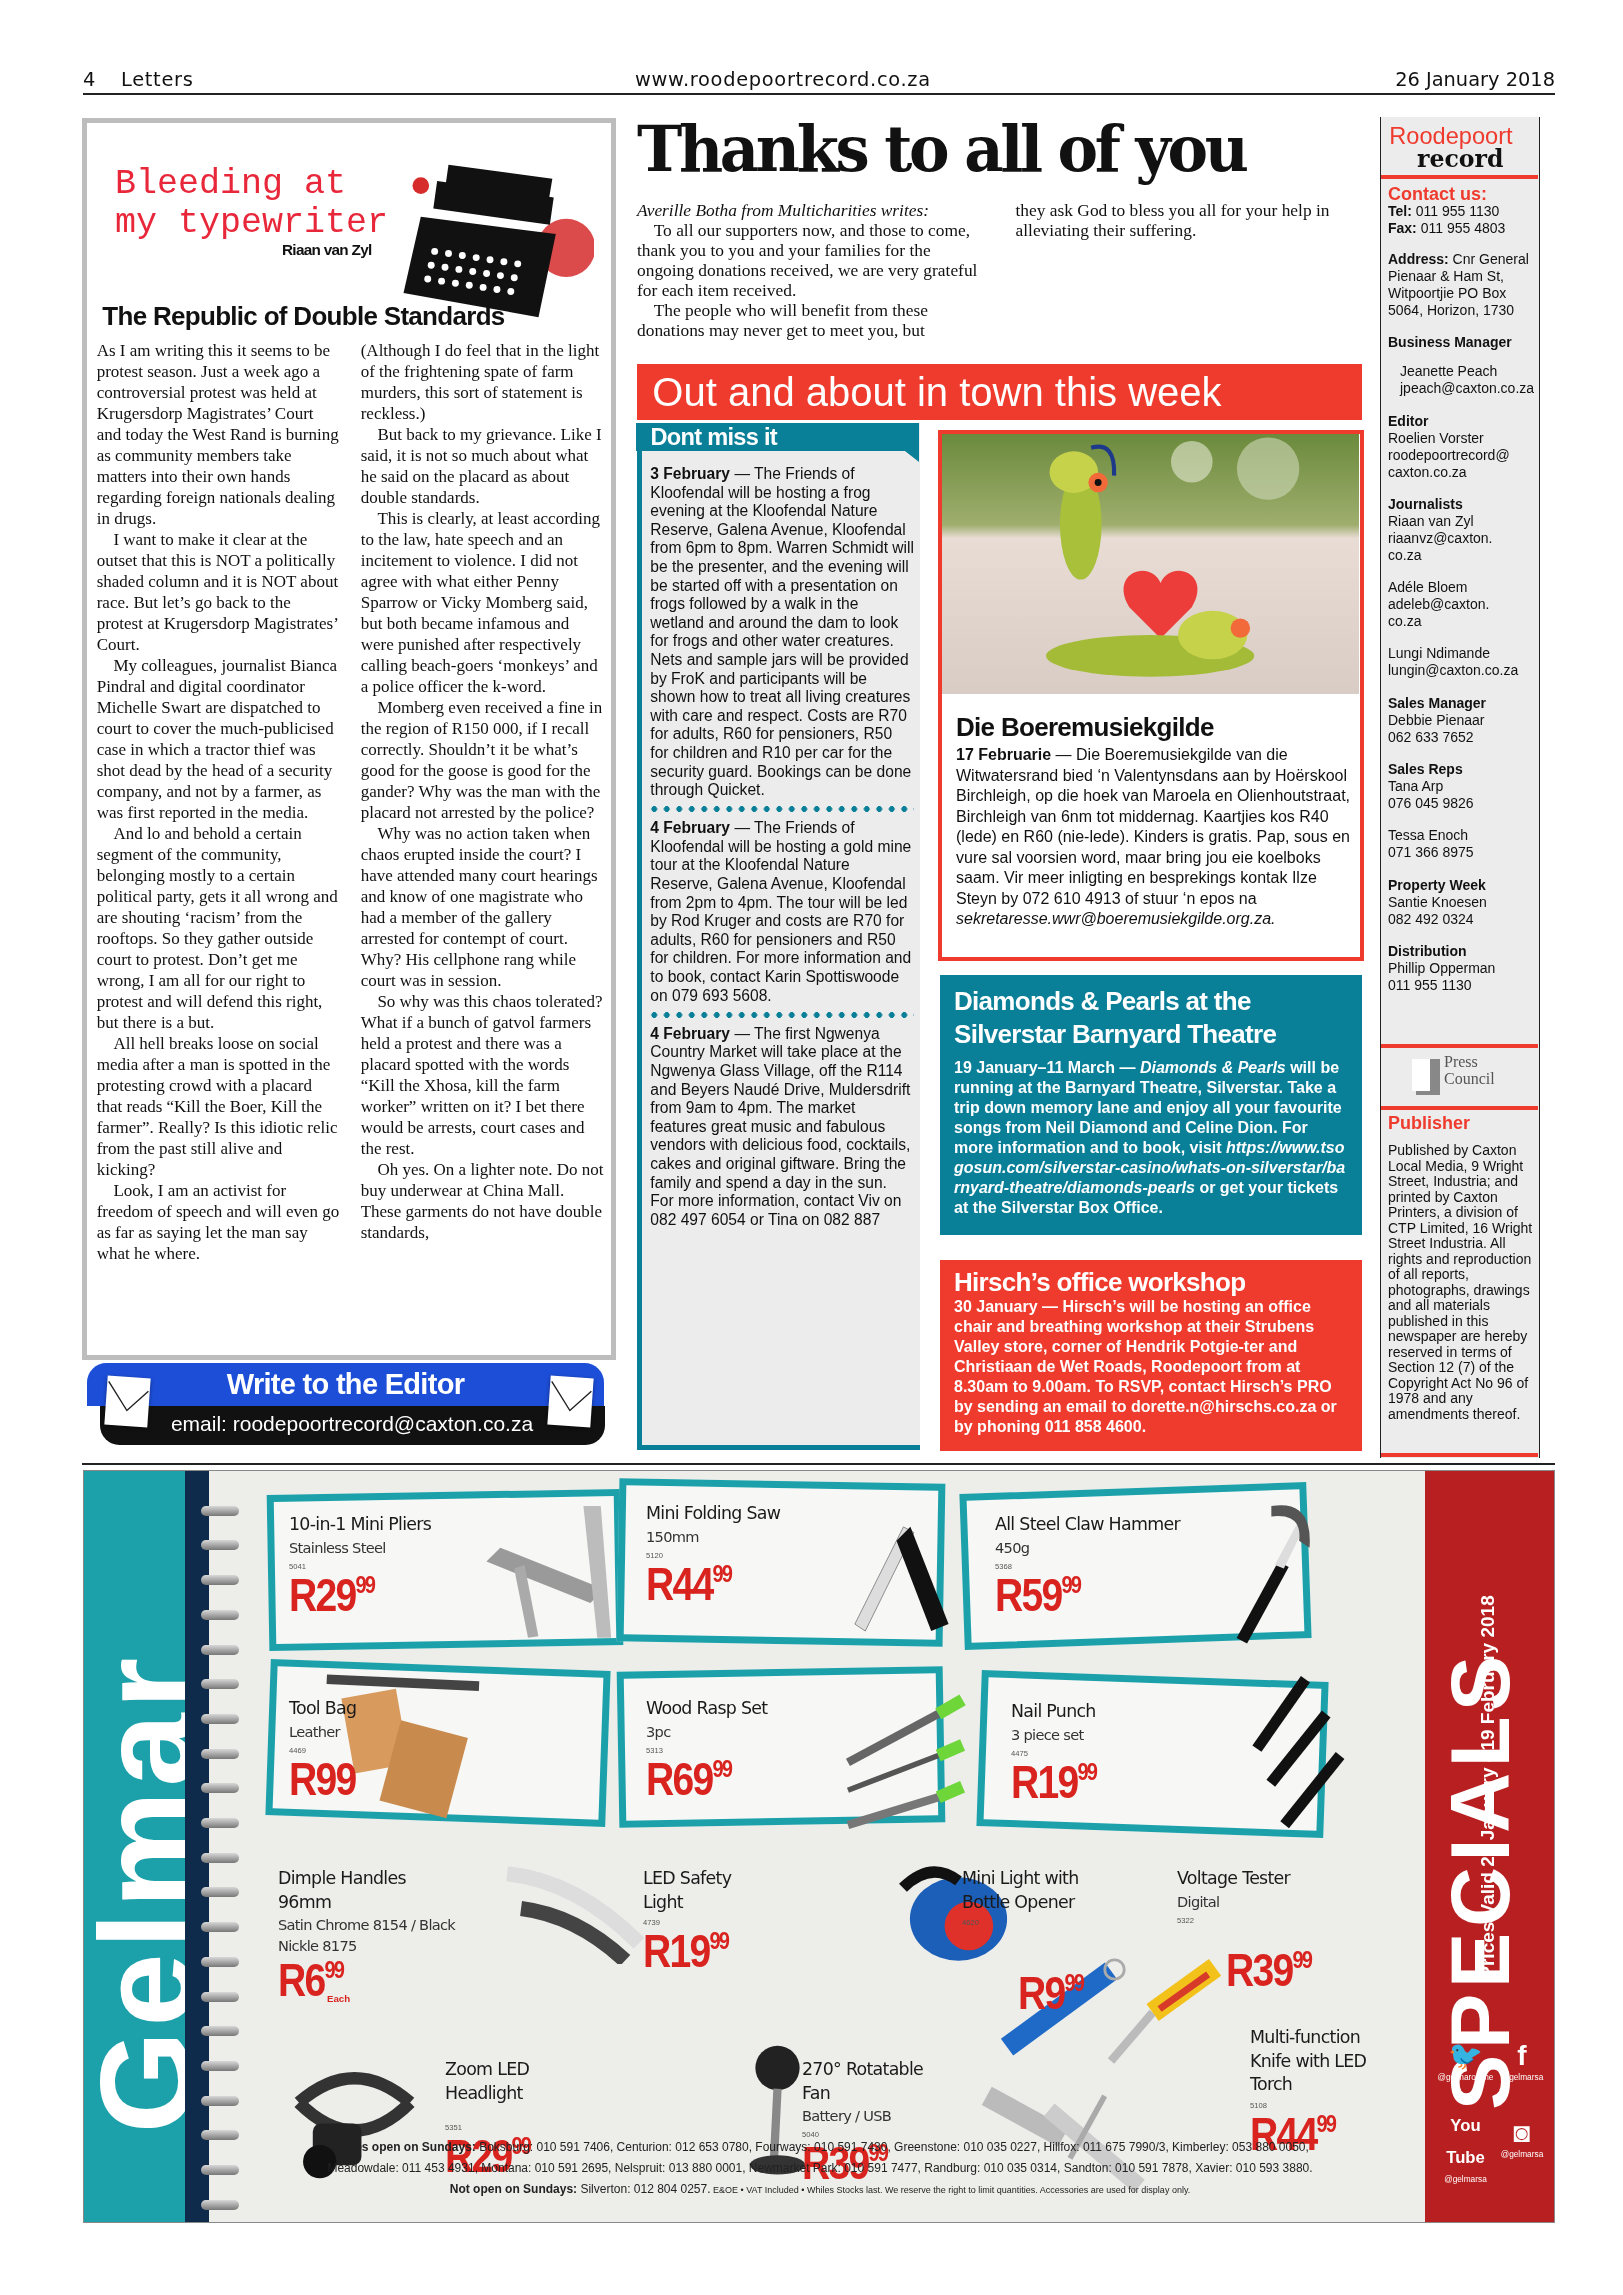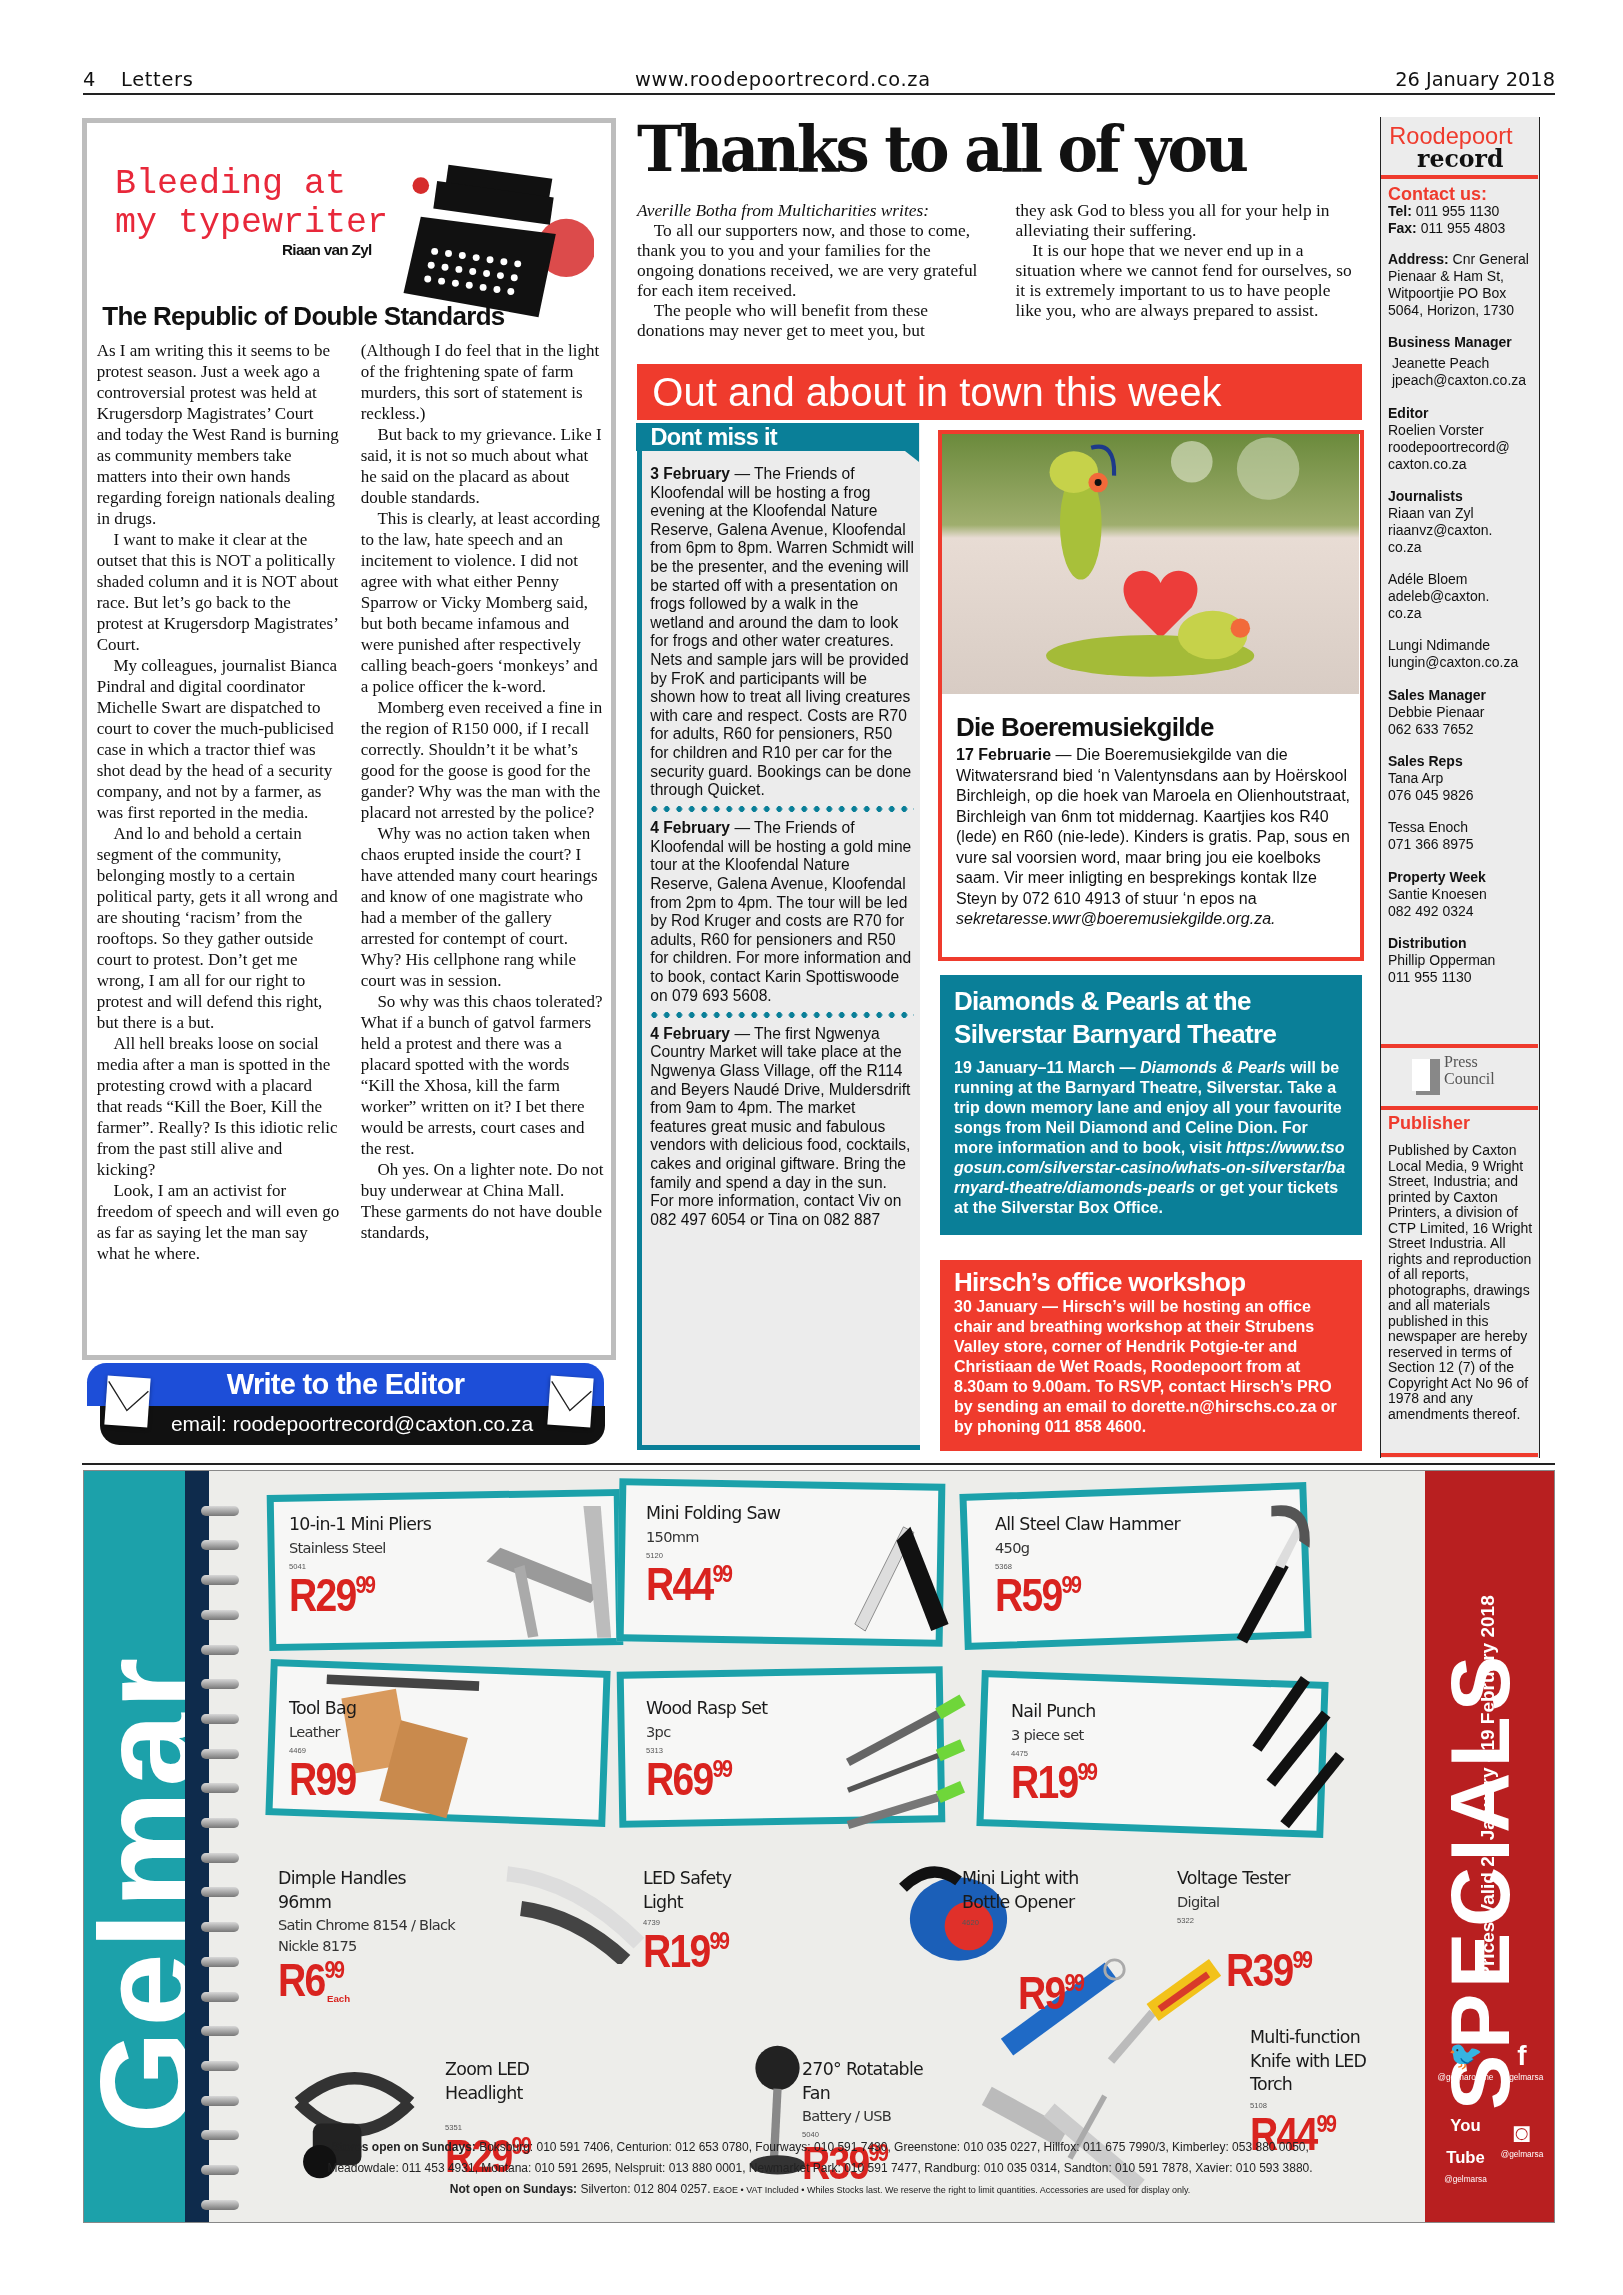--- a/index.html
+++ b/index.html
@@ -195,21 +195,20 @@
 
 <div class="abs thanks-title">Thanks to all of you</div>
 <div class="abs thanks-body">
   <div class="c">
     <p class="lead">Averille Botha from Multicharities writes:</p>
     <p>To all our supporters now, and those to come, thank you to you and your families for the ongoing donations received, we are very grateful for each item received.</p>
     <p>The people who will benefit from these donations may never get to meet you, but</p>
   </div>
   <div class="c">
     <p style="text-indent:0">they ask God to bless you all for your help in alleviating their suffering.</p>
-    <p>It is our hope that we never end up in a situation where we cannot fend for ourselves, so it is extremely important to us to have people like you, who are always prepared to assist.</p>
   </div>
 </div>
 
 <div class="abs oaa">Out and about in town this week</div>
 
 <div class="abs dmi">
   <div class="dmi-hdr">Dont miss it</div>
   <div class="dmi-body">
     <div><b>3 February</b><span> — The Friends of Kloofendal will be hosting a frog evening at the Kloofendal Nature Reserve, Galena Avenue, Kloofendal from 6pm to 8pm. Warren Schmidt will be the presenter, and the evening will be started off with a presentation on frogs followed by a walk in the wetland and around the dam to look for frogs and other water creatures. Nets and sample jars will be provided by FroK and participants will be shown how to treat all living creatures with care and respect. Costs are R70 for adults, R60 for pensioners, R50 for children and R10 per car for the security guard. Bookings can be done through Quicket.</span></div>
     <div class="dots"></div>
@@ -264,21 +263,21 @@
   <div class="logo1">Roodepoort</div>
   <div class="logo2">record</div>
   <div class="redbar" style="top:58px"></div>
   <div class="contact">Contact us:</div>
   <div class="info">
     <div style="margin-bottom:14px">
       <b>Tel:</b><span> 011 955 1130</span><br>
       <b>Fax:</b><span> 011 955 4803</span>
     </div>
     <div><b>Address:</b><span> Cnr General Pienaar &amp; Ham St, Witpoortjie PO Box 5064, Horizon, 1730</span></div>
-    <div><b>Business Manager</b><div style="white-space:pre-line;margin:4px">Jeanette Peach
+    <div><b>Business Manager</b><div style="white-space:pre-line;margin:12px">Jeanette Peach
 jpeach@caxton.co.za</div></div>
     <div><b>Editor</b><div style="white-space:pre-line;margin:0">Roelien Vorster
 roodepoortrecord@
 caxton.co.za</div></div>
     <div><b>Journalists</b><div style="white-space:pre-line;margin:0">Riaan van Zyl
 riaanvz@caxton.
 co.za</div></div>
     <div>
         <div style="white-space:pre-line;margin:0">Adéle Bloem
 adeleb@caxton.

